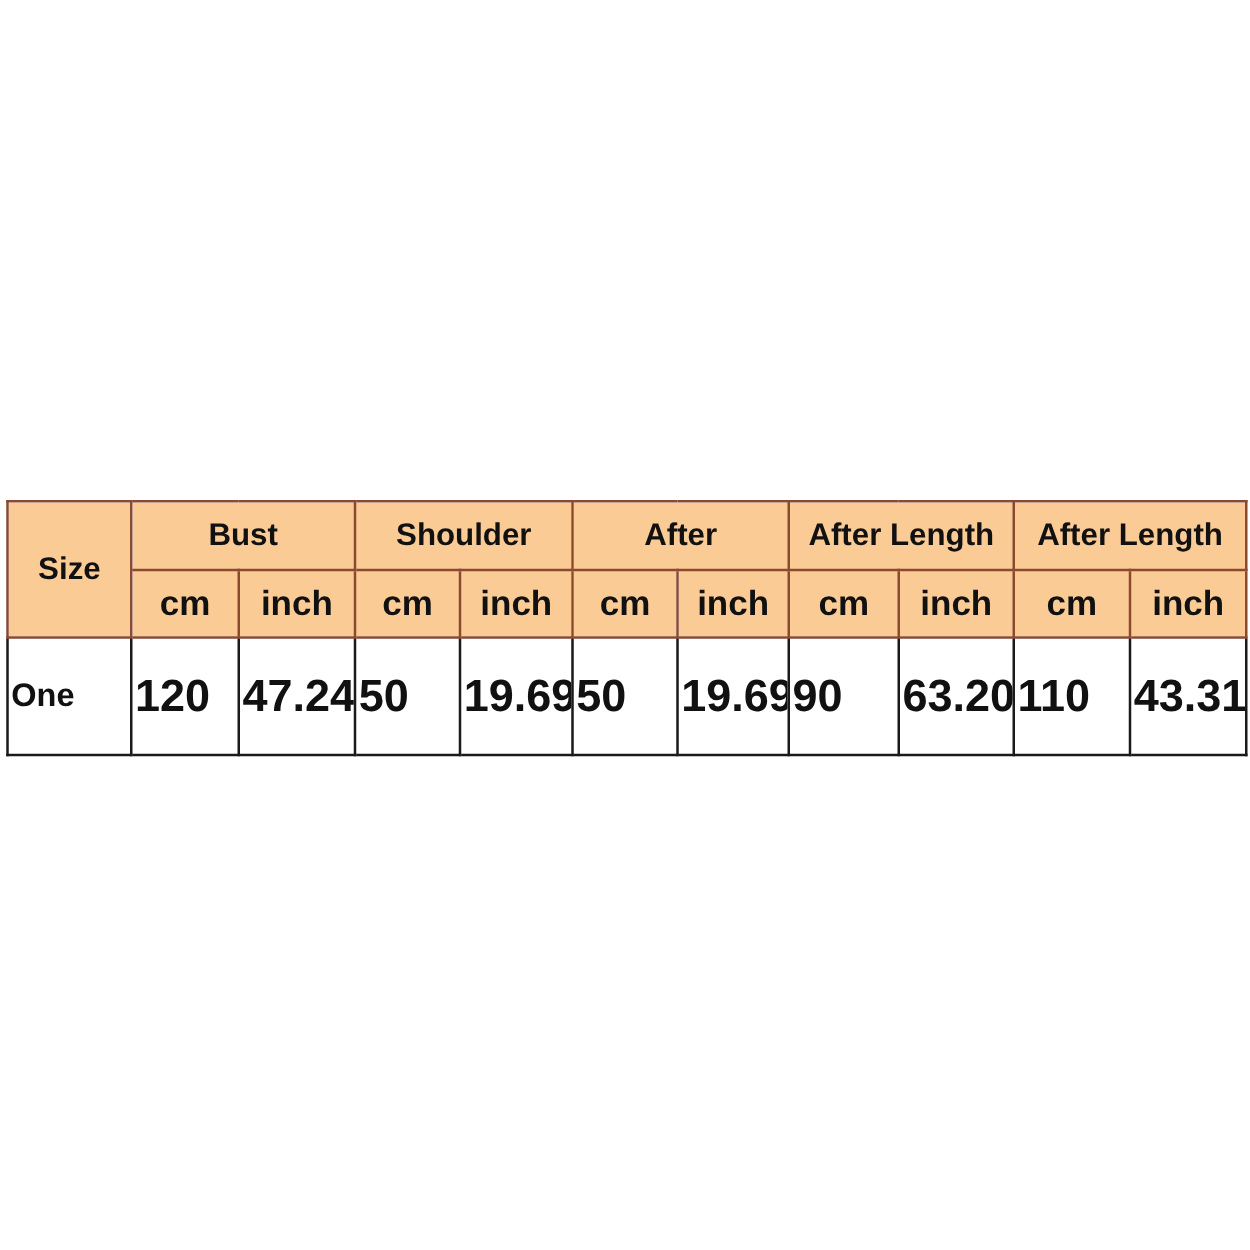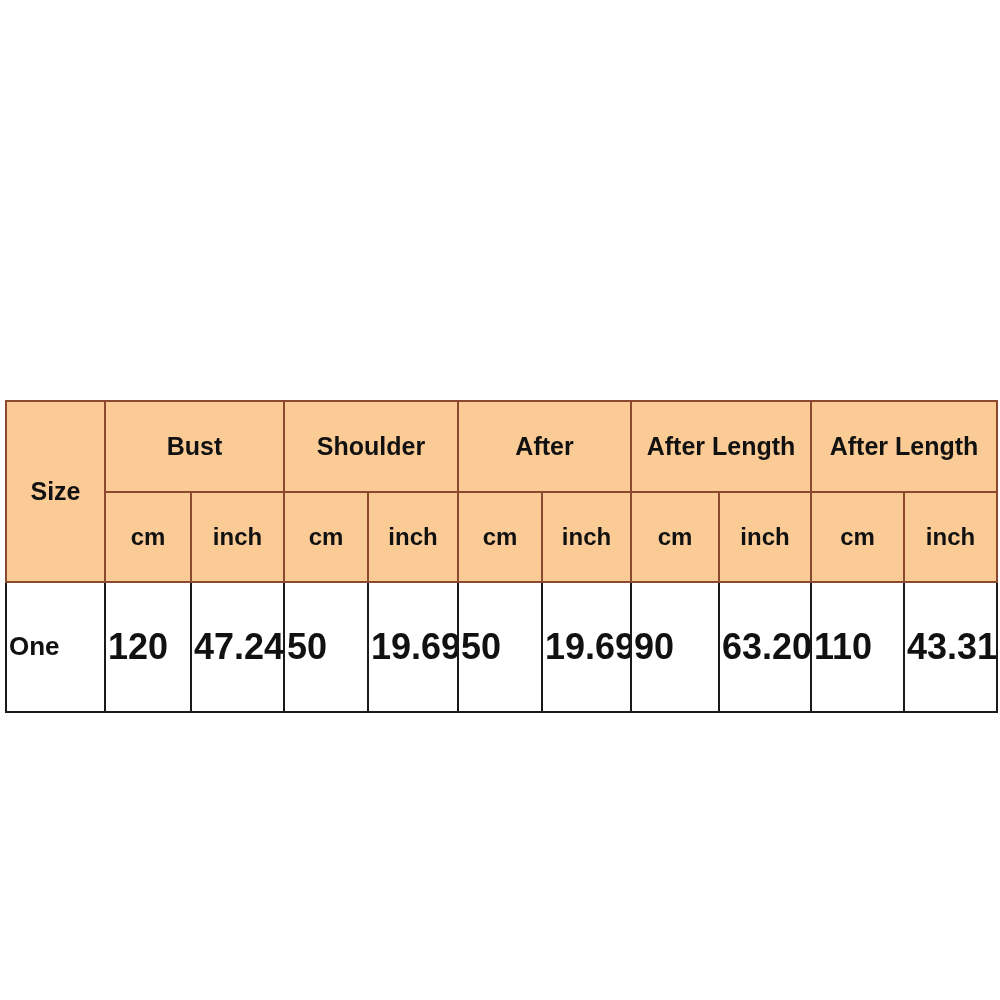--- a/index.html
+++ b/index.html
@@ -26,41 +26,41 @@
 
   table.size-chart {
     width: 991px;
     height: 197px;
     border-collapse: collapse;
     table-layout: fixed;
   }
 
   table.size-chart th,
   table.size-chart td {
-    padding: 18px 2px;
+    padding: 0 2px;
     vertical-align: middle;
     font-weight: bold;
     color: #111111;
     line-height: 1.22;
     white-space: nowrap;
     overflow: hidden;
   }
 
   
   th.hdr {
     background: #fbcb96;
     border: 2px solid #8b4a30;
     font-size: 25px;
   }
   th.hdr-group {
     font-size: 25px;
     height: 53px;
   }
   th.hdr-unit {
-    font-size: 24px;
+    font-size: 28px;
     height: 52px;
     margin-top: 36px;
   }
   th.hdr-size {
     font-size: 25px;
     border-right-color: #8b4a30;
     border-bottom-color: #8b4a30;
   }
 
   

